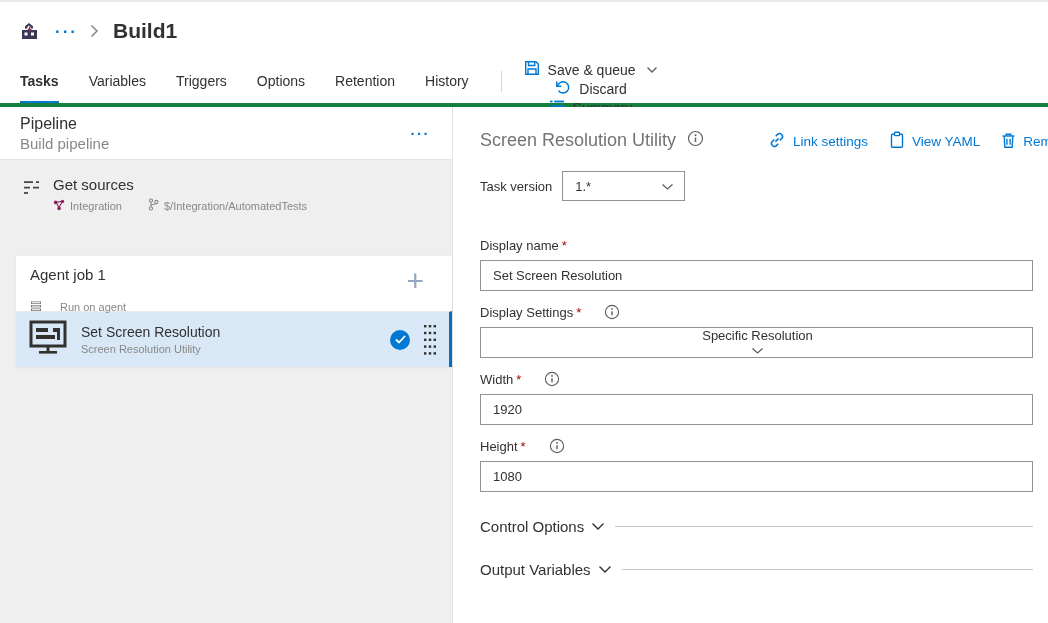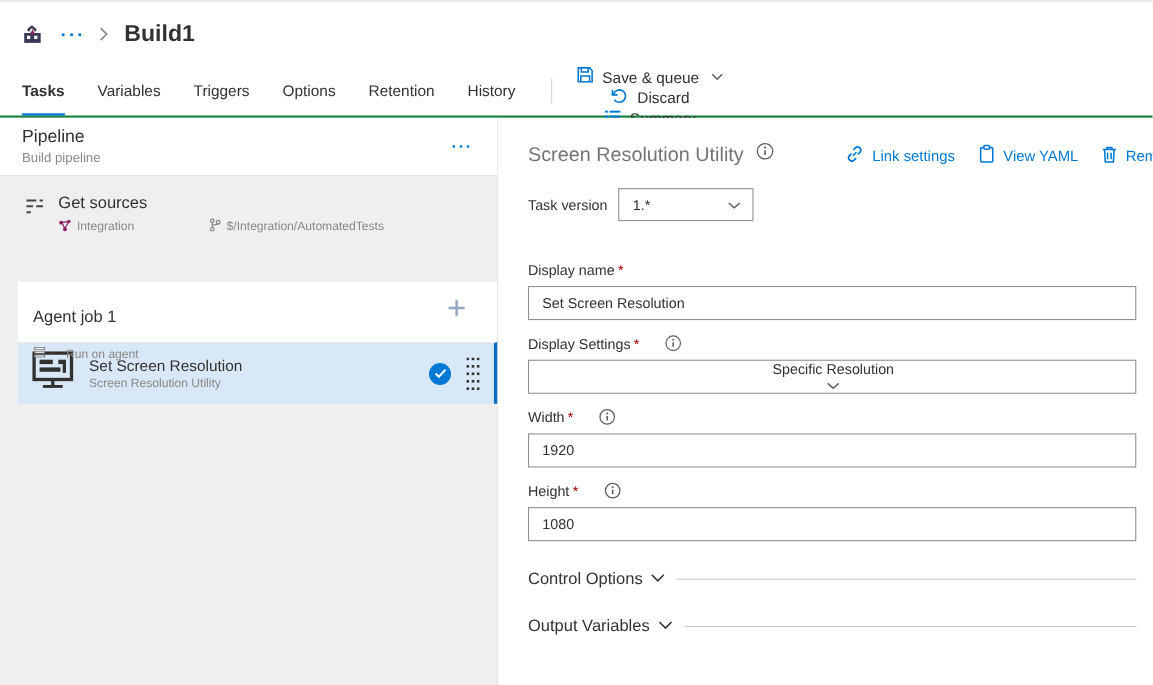--- a/index.html
+++ b/index.html
@@ -7,50 +7,50 @@
   .app { width:1048px; height:623px; display:flex; flex-direction:column; overflow:hidden; border-top:2px solid #e9e9e9; }
 
   
   .top { height:58px; flex-shrink:0; display:flex; align-items:center; padding-left:20px; }
   .build-logo { margin-right:16px; display:flex; }
   .crumb-more { color:#0078d4; font-size:17px; font-weight:700; letter-spacing:2px; cursor:pointer; margin-right:12px; line-height:1; }
   .crumb-chev { margin-right:14px; display:flex; }
   .page-title { font-size:21px; color:#323130; }
 
   
-  .tabbar { height:47px; flex-shrink:0; display:flex; align-items:stretch; padding-left:20px; border-bottom:2px solid #15803d; }
+  .tabbar { height:47px; flex-shrink:0; display:flex; align-items:stretch; padding-left:20px; border-bottom:4px solid #15803d; }
   .tabs { display:flex; }
   .tab { font-size:14px; color:#323130; margin-right:30px; display:flex; align-items:center; border-bottom:2px solid transparent; cursor:pointer; }
   .tab.active { font-weight:700; border-bottom-color:#0078d4; }
   .tb-sep { width:1px; background:#d6d6d6; margin:11px 22px 11px 2px; }
   .toolbar { display:flex; align-items:center;flex-direction:column; }
   .tbtn { display:flex; align-items:center; gap:8px; margin-right:28px; font-size:14px; color:#323130; cursor:pointer; white-space:nowrap; }
   .tbtn .chev { margin-left:2px; display:flex; }
   .tbtn.disabled { color:#c8c6c4; cursor:default; }
   .tbtn.more { font-weight:700; letter-spacing:2px; color:#323130; }
 
   
   .body { flex:1; display:flex; overflow:hidden; }
 
   
   .left { width:453px; flex-shrink:0; background:#efefef; border-right:1px solid #e1e1e1; display:flex; flex-direction:column; }
   .pipe-head { background:#fff; height:53px; flex-shrink:0; border-bottom:1px solid #e5e5e5; display:flex; align-items:center; padding:0 22px 0 20px; }
   .pipe-title { font-size:16px; color:#323130; }
-  .pipe-sub { font-size:12px; color:#8a8886; margin-top:2px; }
+  .pipe-sub { font-size:15px; color:#8a8886; margin-top:2px; }
   .pipe-more { margin-left:auto; color:#0078d4; font-size:15px; font-weight:700; letter-spacing:1.5px; cursor:pointer; }
 
   .get-sources { padding:16px 0 0 20px; height:96px; display:flex; cursor:pointer; }
   .gs-icon { margin:3px 12px 0 2px; }
   .gs-title { font-size:15px; color:#323130; margin-bottom:5px; }
-  .gs-sub { display:flex; align-items:center; font-size:11px; color:#8a8886;gap:42px; }
+  .gs-sub { display:flex; align-items:flex-end; font-size:11px; color:#8a8886; }
   .gs-sub .grp { display:flex; align-items:center; gap:5px; }
   .gs-path-grp { margin-left:26px; }
 
   .job-card { background:#fff; margin-left:16px; box-shadow:0 1px 2px rgba(0,0,0,.06); }
-  .job-head { height:55px; padding:24px 14px 0 14px; position:relative; cursor:pointer; }
+  .job-head { height:55px; padding:10px 14px 0 14px; position:relative; cursor:pointer; }
   .job-title { font-size:15px; color:#323130; }
   .job-sub { display:flex; align-items:center; gap:18px; font-size:11px; color:#8a8886; margin-top:17px; }
   .add-btn { position:absolute; right:28px; top:10px; font-size:30px; font-weight:200; color:#93a7c0; line-height:1; cursor:pointer; }
 
   .task { height:56px; border-top:1px solid #eaeaea; display:flex; align-items:center; padding:0 8px 0 14px; cursor:pointer; }
   .task.selected { background:#d8e8f6; border-right:3px solid #0a6ebe; padding-right:5px; }
   .task-icon-box { width:38px; height:38px; flex-shrink:0; margin-right:13px; display:flex; align-items:center; justify-content:center; }
   .tc-chip { width:36px; height:36px; background:#29ccd4; display:flex; align-items:center; justify-content:center; }
   .task-text { display:flex; flex-direction:column; }
   .task-title { font-size:14px; color:#323130; }

